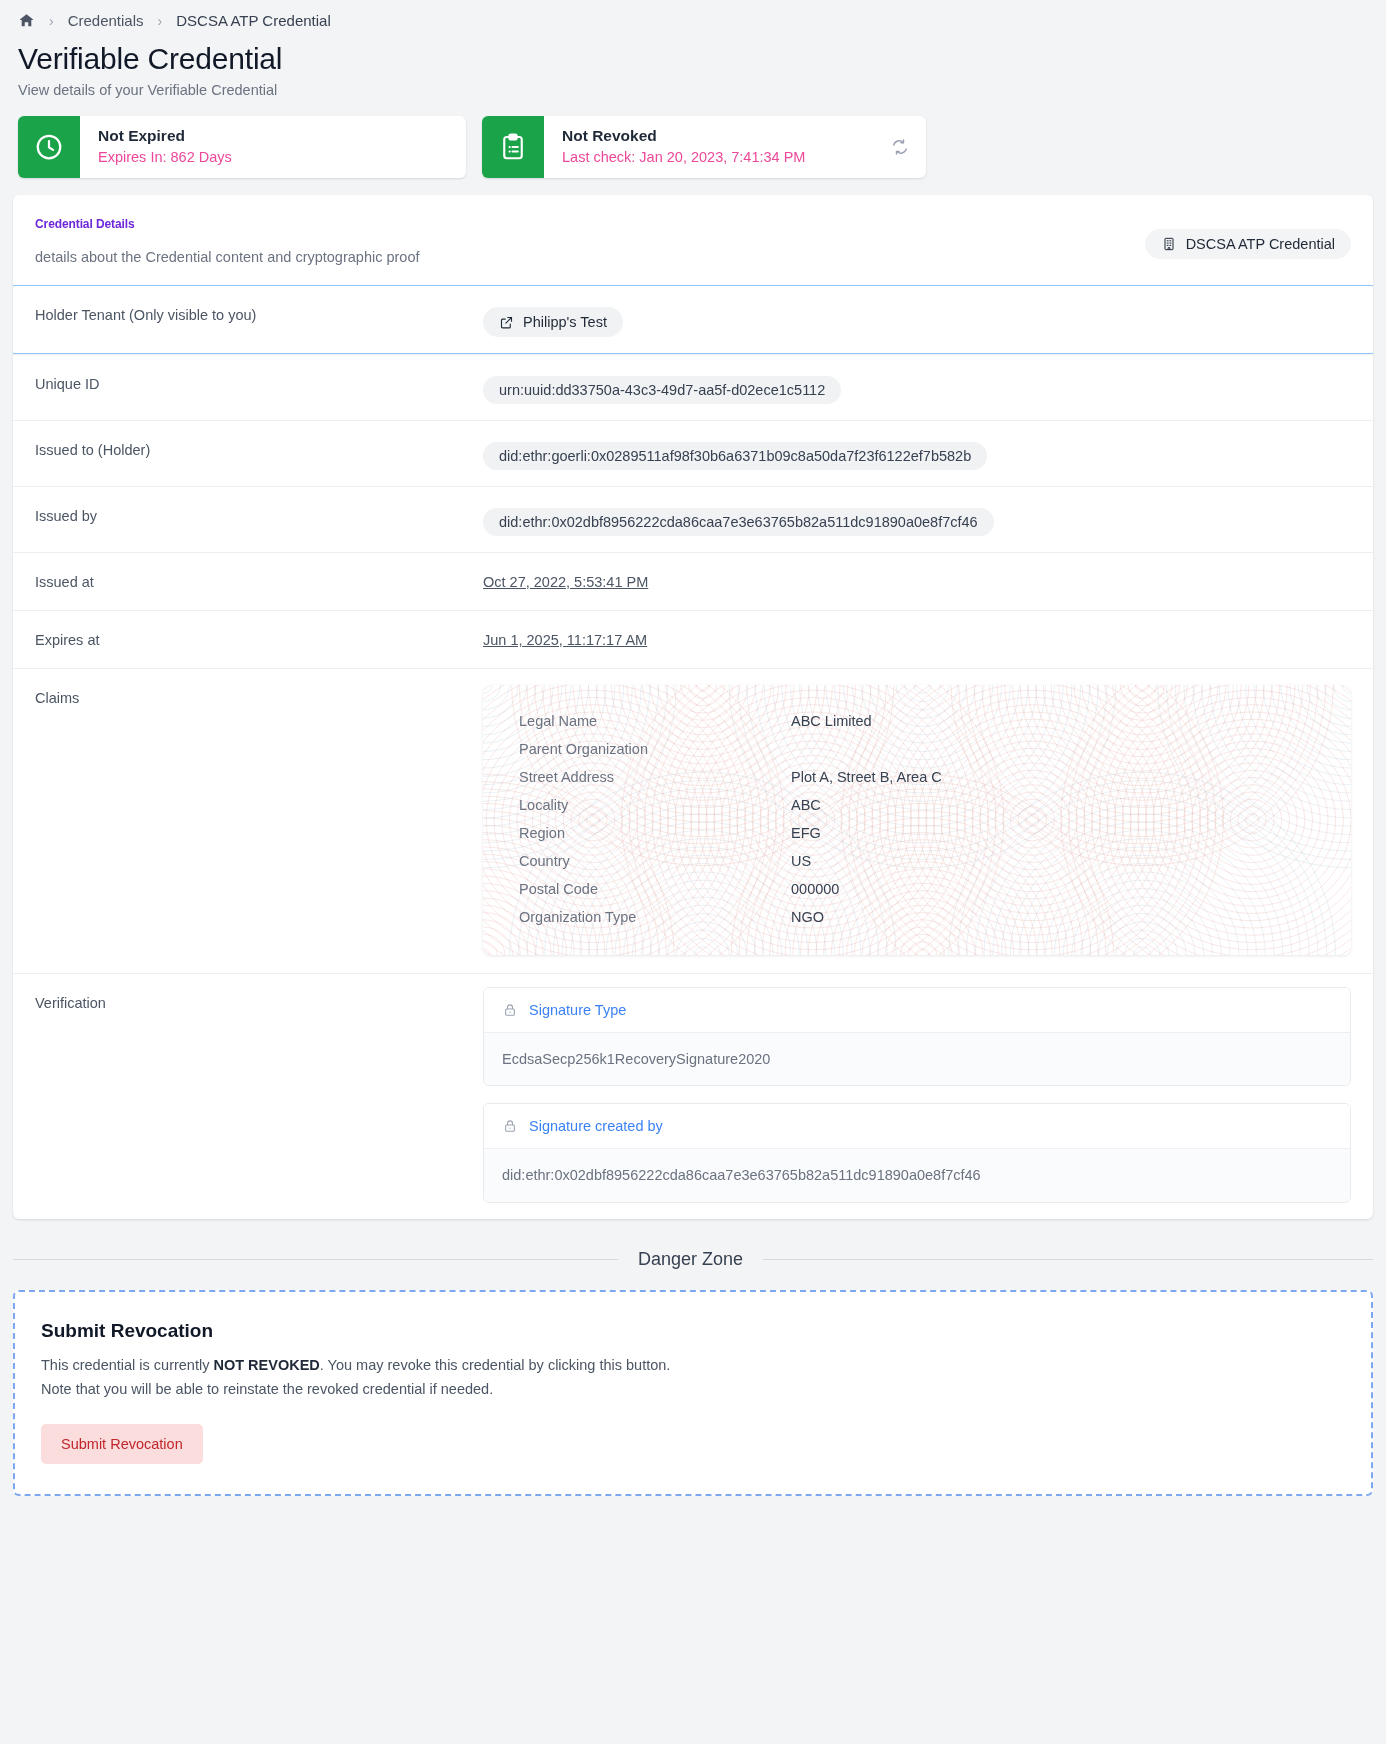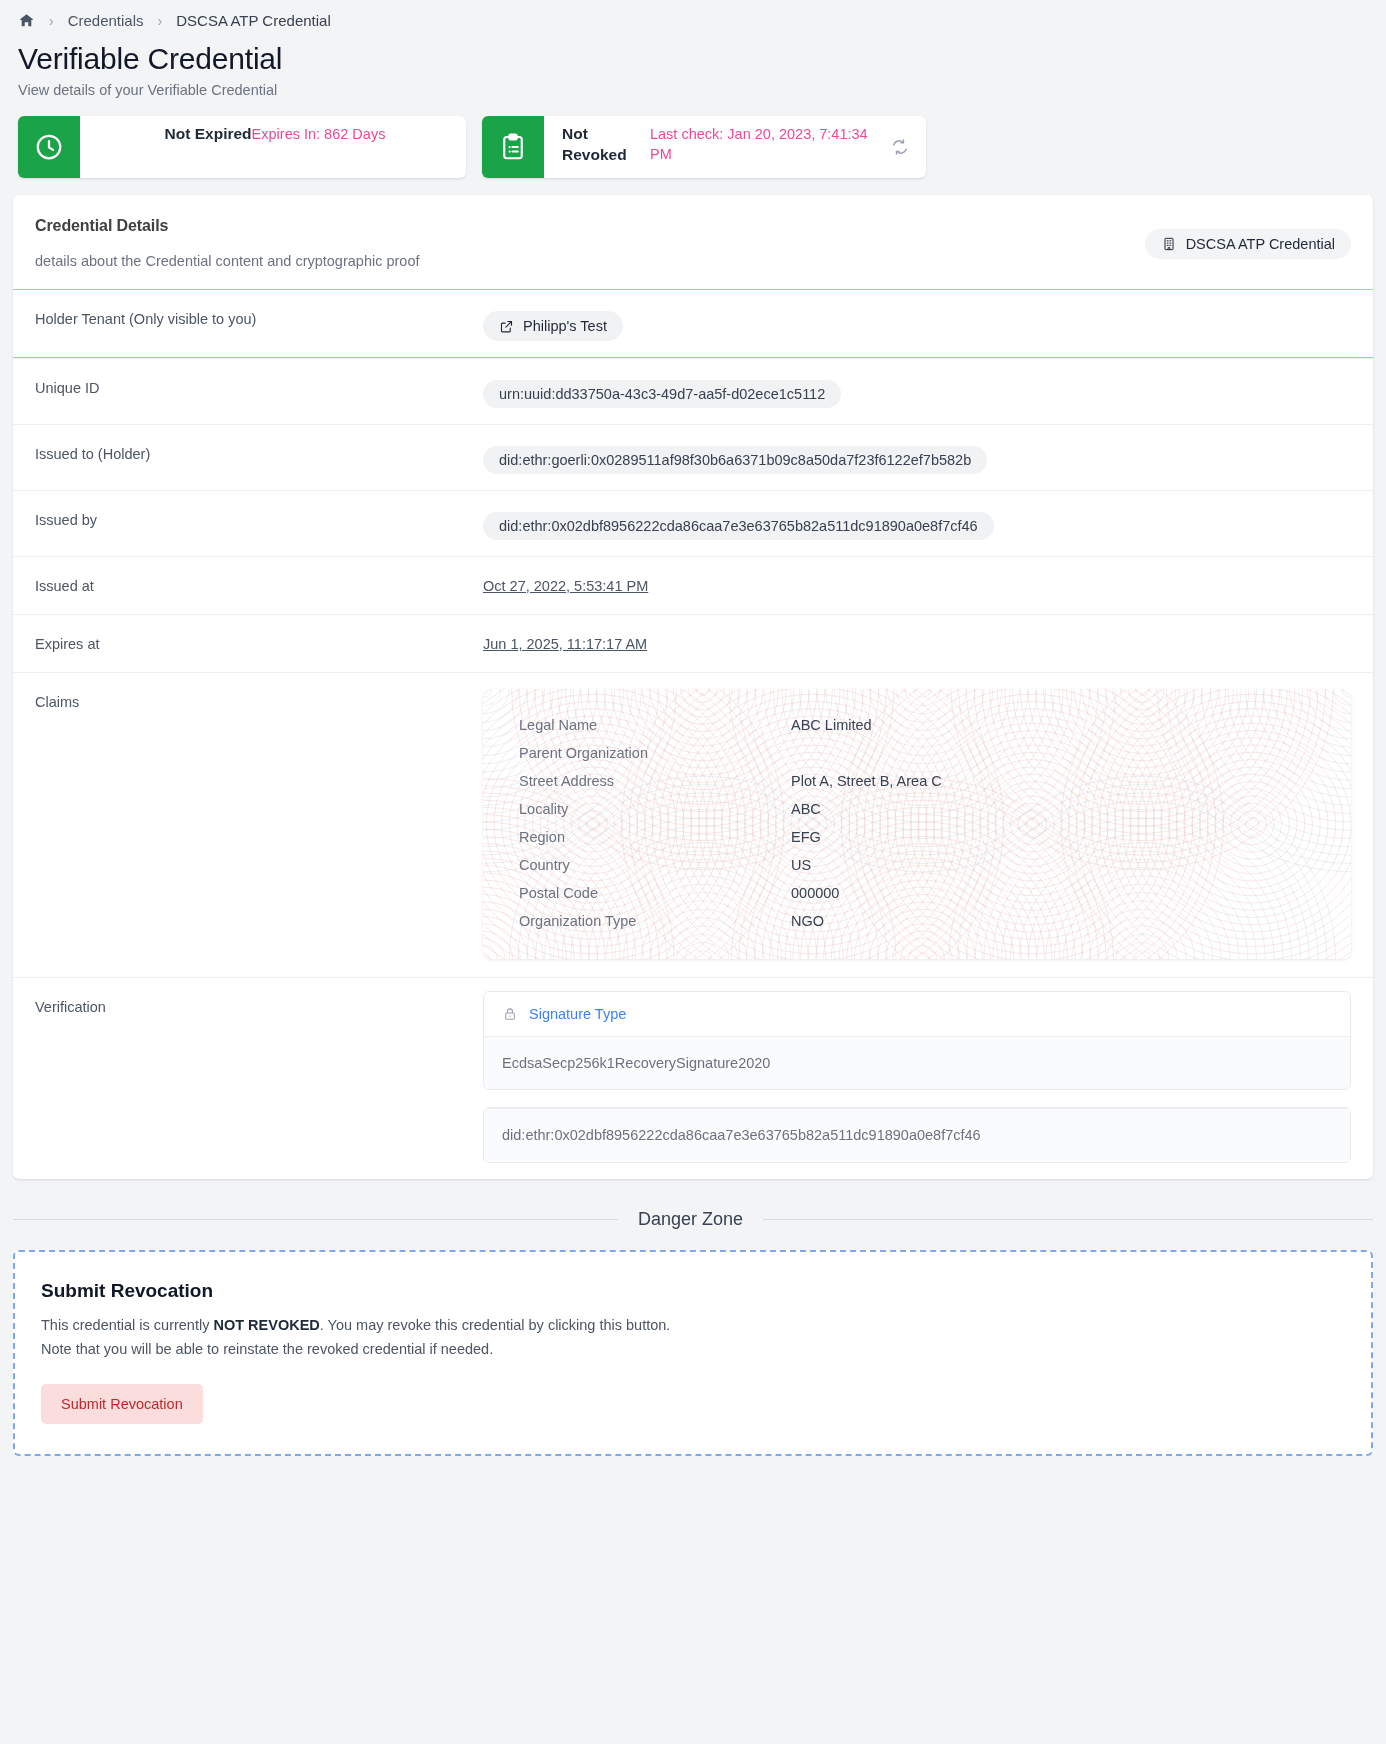--- a/index.html
+++ b/index.html
@@ -64,21 +64,21 @@
     background: #1aa349;
     display: flex;
     align-items: center;
     justify-content: center;
     flex: 0 0 62px;
   }
   .status-icon svg { width: 30px; height: 30px; }
   .status-body {
     flex: 1 1 auto;
     display: flex;
-    flex-direction: row;
+    flex-direction: column;
     justify-content: center;
     padding: 8px 14px 8px 18px;
   }
   .status-title {
     font-size: 15.5px;
     font-weight: bold;
     color: #1f2937;
     line-height: 1.35;
   }
   .status-meta {
@@ -102,23 +102,23 @@
     box-shadow: 0 1px 2px rgba(16,24,40,.07), 0 1px 3px rgba(16,24,40,.06);
     overflow: hidden;
   }
   .card-head {
     display: flex;
     align-items: flex-start;
     justify-content: space-between;
     padding: 22px 22px 20px 22px;
   }
   .card-head-title {
-    font-size: 16px;
+    font-size: 12px;
     font-weight: bold;
-    color: #404040;
+    color: #6d28d9;
     letter-spacing: -0.1px;
   }
   .card-head-sub {
     font-size: 14.5px;
     color: #6b7280;
     margin-top: 18px;
   }
   .type-badge {
     display: inline-flex;
     align-items: center;
@@ -555,20 +555,28 @@
               <rect x="5.5" y="10.5" width="13" height="9.5" rx="1.6"></rect>
               <path d="M8.3 10.5V8a3.7 3.7 0 0 1 7.4 0v2.5"></path>
               <circle cx="12" cy="15.2" r="1.05" fill="#9aa2b1" stroke="none"></circle>
             </svg>
             <span>Signature Type</span>
           </div>
           <div class="verify-body">EcdsaSecp256k1RecoverySignature2020</div>
         </div>
 
         <div class="verify-box">
+          <div class="verify-head">
+            <svg viewBox="0 0 24 24" fill="none" stroke="#9aa2b1" stroke-width="1.6">
+              <rect x="5.5" y="10.5" width="13" height="9.5" rx="1.6"></rect>
+              <path d="M8.3 10.5V8a3.7 3.7 0 0 1 7.4 0v2.5"></path>
+              <circle cx="12" cy="15.2" r="1.05" fill="#9aa2b1" stroke="none"></circle>
+            </svg>
+            <span>Signature created by</span>
+          </div>
           <div class="verify-body">did:ethr:0x02dbf8956222cda86caa7e3e63765b82a511dc91890a0e8f7cf46</div>
         </div>
 
 
       </div>
     </div>
 
   </div>
 
   <div class="danger-sep">

